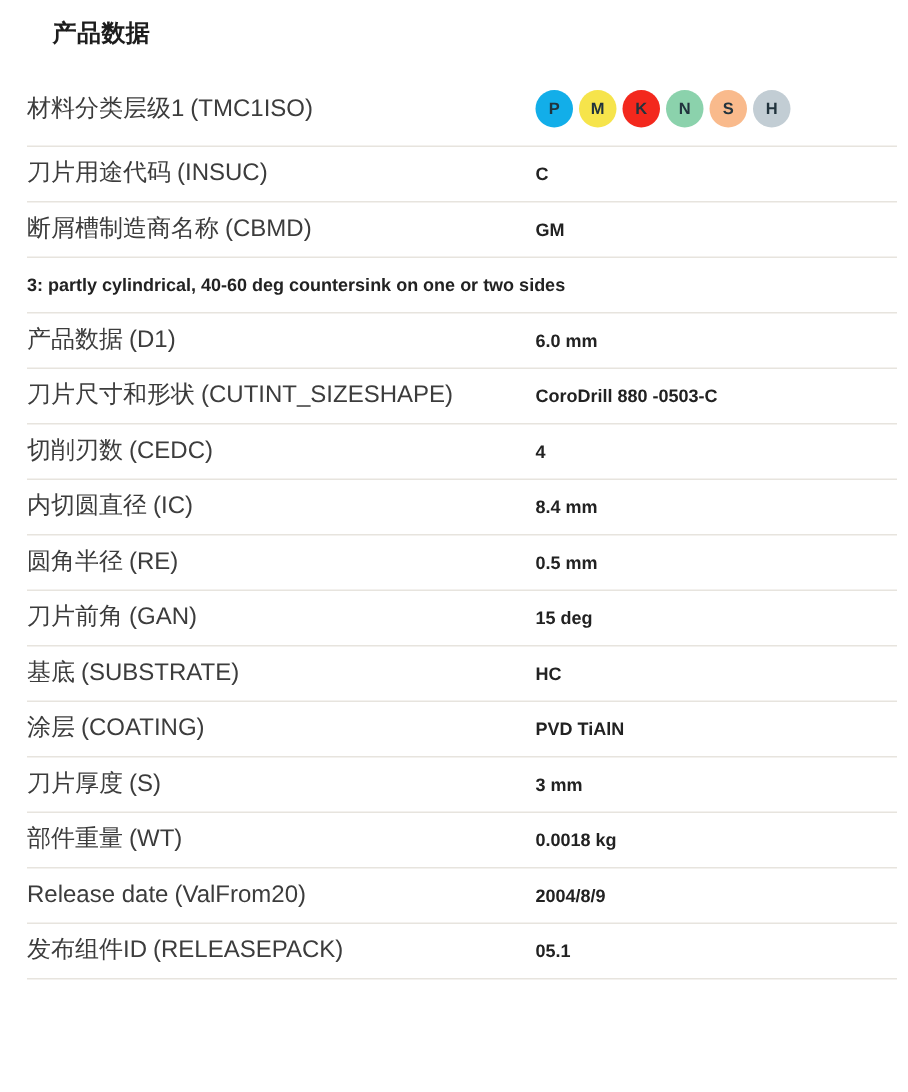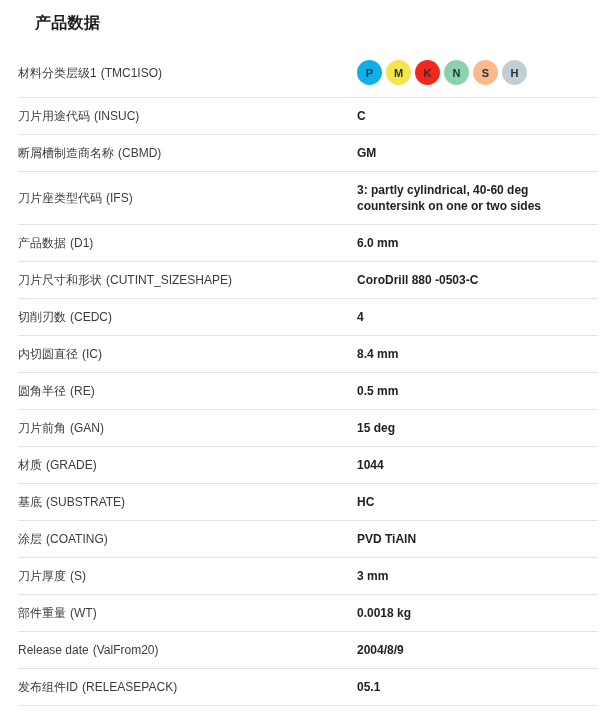--- a/index.html
+++ b/index.html
@@ -29,21 +29,21 @@
   }
   .row {
     display: flex;
     align-items: center;
     padding: 10px 0;
     border-bottom: 1px solid #e7e4de;
   }
   .row .label {
     flex: 0 0 339px;
     width: 339px;
-    font-size: 12px;
+    font-size: 16px;
     line-height: 16px;
     color: #3c3c3c;
     padding-right: 10px;
     box-sizing: border-box;
   }
   .row .label .code {
     margin-left: 4px;
   }
   .row .value {
     flex: 1 1 auto;
@@ -96,21 +96,20 @@
       </div>
       <div class="row">
         <div class="label"><span>刀片用途代码</span><span class="code">(INSUC)</span></div>
         <div class="value">C</div>
       </div>
       <div class="row">
         <div class="label"><span>断屑槽制造商名称</span><span class="code">(CBMD)</span></div>
         <div class="value">GM</div>
       </div>
       <div class="row">
-        <div class="label"><span>刀片座类型代码</span><span class="code">(IFS)</span></div>
         <div class="value">3: partly cylindrical, 40-60 deg countersink on one or two sides</div>
       </div>
       <div class="row">
         <div class="label"><span>产品数据</span><span class="code">(D1)</span></div>
         <div class="value">6.0 mm</div>
       </div>
       <div class="row">
         <div class="label"><span>刀片尺寸和形状</span><span class="code">(CUTINT_SIZESHAPE)</span></div>
         <div class="value">CoroDrill 880 -0503-C</div>
       </div>
@@ -122,24 +121,20 @@
         <div class="label"><span>内切圆直径</span><span class="code">(IC)</span></div>
         <div class="value">8.4 mm</div>
       </div>
       <div class="row">
         <div class="label"><span>圆角半径</span><span class="code">(RE)</span></div>
         <div class="value">0.5 mm</div>
       </div>
       <div class="row">
         <div class="label"><span>刀片前角</span><span class="code">(GAN)</span></div>
         <div class="value">15 deg</div>
-      </div>
-      <div class="row">
-        <div class="label"><span>材质</span><span class="code">(GRADE)</span></div>
-        <div class="value">1044</div>
       </div>
       <div class="row">
         <div class="label"><span>基底</span><span class="code">(SUBSTRATE)</span></div>
         <div class="value">HC</div>
       </div>
       <div class="row">
         <div class="label"><span>涂层</span><span class="code">(COATING)</span></div>
         <div class="value">PVD TiAlN</div>
       </div>
       <div class="row">

